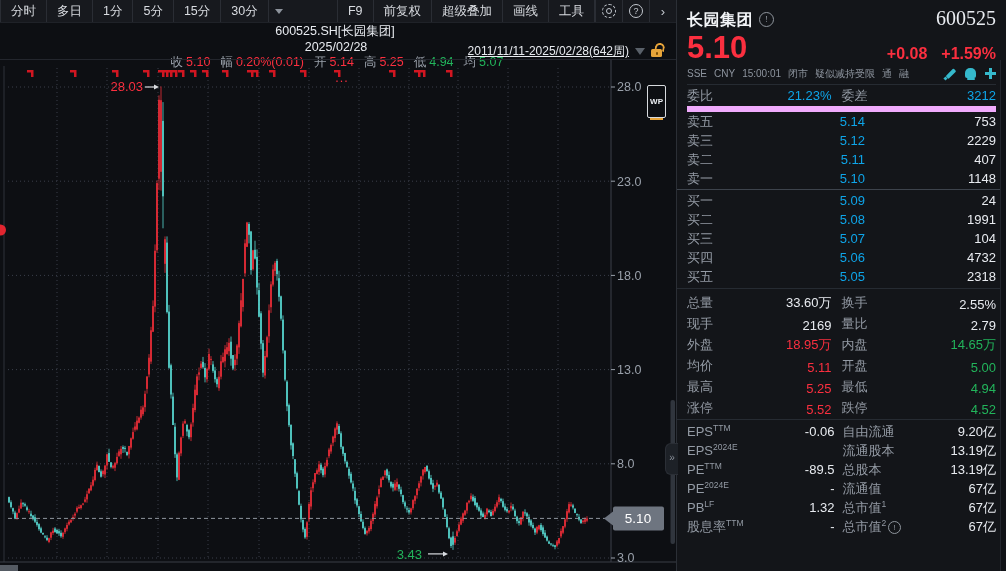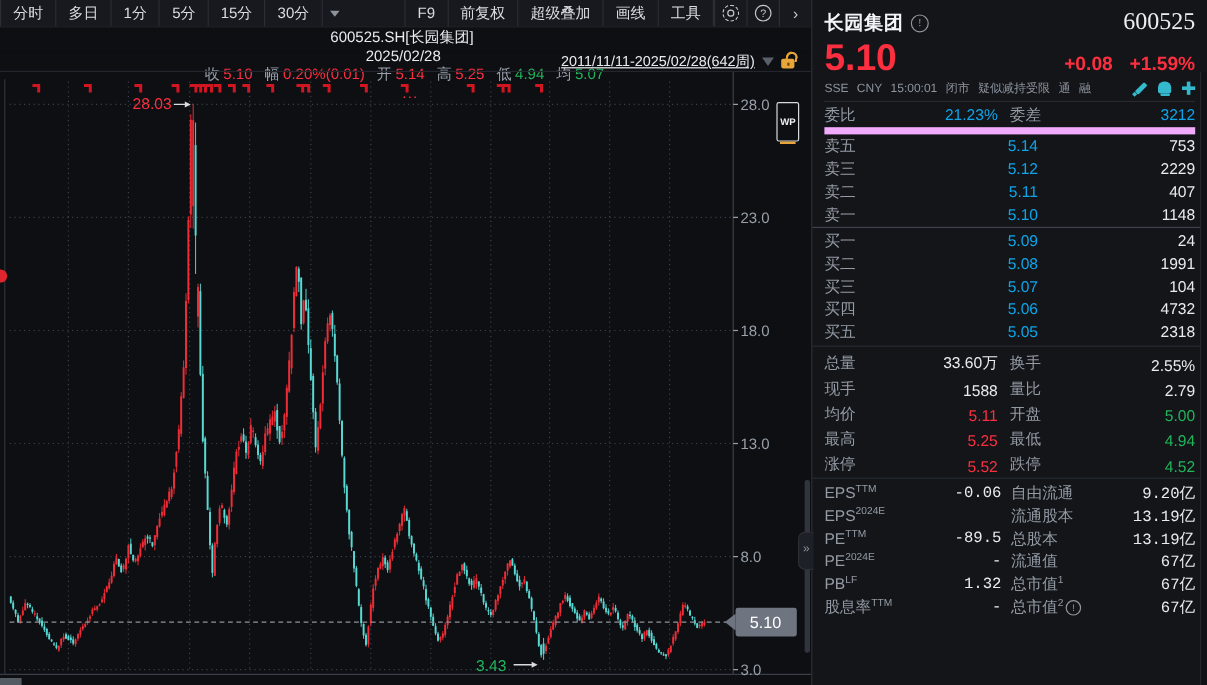--- a/index.html
+++ b/index.html
@@ -63,21 +63,21 @@
   .wb-row{display:flex;align-items:center;height:21px;border-top:1px solid #262b32;border-bottom:6px solid #f0abfc;font-size:13px;margin-top:2px;}
   .row13{display:flex;align-items:center;height:19px;font-size:13px;}
   .row21{display:flex;align-items:flex-end;height:21px;font-size:13px;}
   .lbl{color:#949ba5;}
   .w56{width:56px;}
   .w60{width:60px;}
   .v-right{flex:1;text-align:right;}
   .price-col{width:118px;text-align:right;}
   .vol-col{flex:1;text-align:right;color:#e8ebf0;}
   .red{color:#0ea5e9;}
-  .white{color:#e8ebf0;font-family:Liberation Mono, monospace;}
+  .white{color:#e8ebf0;}
   .book-divider{height:0;border-top:1px solid #3d434c;margin:1px -10px;}
   .sep{height:0;border-top:1px solid #262b32;margin:2px -10px;}
   .l2{width:66px;margin-left:10px;}
   .fund-l1{width:84px;color:#949ba5;}
   .fund-l2{width:90px;margin-left:8px;color:#949ba5;}
   sup{font-size:8.5px;color:#949ba5;vertical-align:super;line-height:0;}
   .mini-info{display:inline-block;width:11px;height:11px;border:1px solid #8f959d;border-radius:50%;color:#8f959d;font-size:8px;line-height:11px;text-align:center;margin-left:2px;vertical-align:1px;}
   .mini-info:empty{display:none;}
   .drawer-tab{position:absolute;left:-12px;top:443px;width:12px;height:30px;background:#1d2127;border:1px solid #2b2f36;border-right:none;border-radius:6px 0 0 6px;color:#8a919b;font-size:10px;line-height:28px;text-align:center;}
   .right-scroll{position:absolute;right:0;top:60px;bottom:0;width:5px;background:#101216;border-left:1px solid #23262d;}
@@ -891,25 +891,31 @@
 
           <div class="row21">
             <span class="lbl w56">总量</span>
             <span class="v-right tone-neutral">33.60万</span>
             <span class="lbl l2">换手</span>
             <span class="v-right tone-neutral">2.55%</span>
           </div>
 
           <div class="row21">
             <span class="lbl w56">现手</span>
-            <span class="v-right tone-neutral">1588</span>
+            <span class="v-right tone-neutral">2169</span>
             <span class="lbl l2">量比</span>
             <span class="v-right tone-neutral">2.79</span>
           </div>
 
+          <div class="row21">
+            <span class="lbl w56">外盘</span>
+            <span class="v-right tone-up">18.95万</span>
+            <span class="lbl l2">内盘</span>
+            <span class="v-right tone-down">14.65万</span>
+          </div>
 
 
           <div class="row21">
             <span class="lbl w56">均价</span>
             <span class="v-right tone-up">5.11</span>
             <span class="lbl l2">开盘</span>
             <span class="v-right tone-down">5.00</span>
           </div>
 
           <div class="row21">

